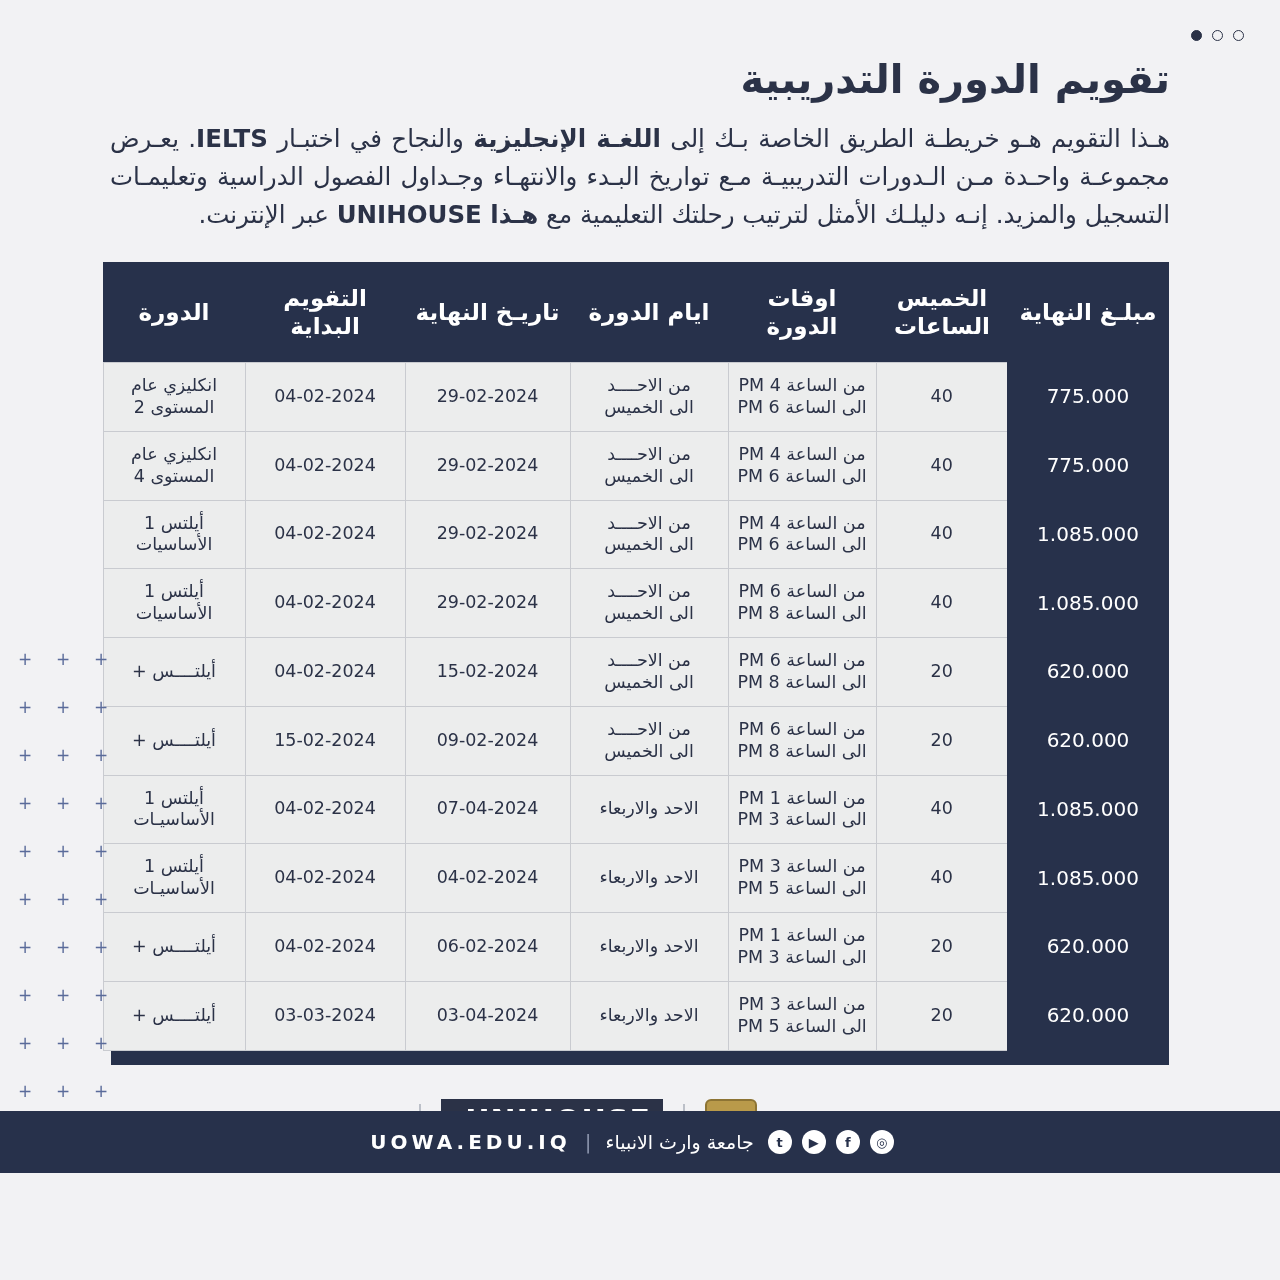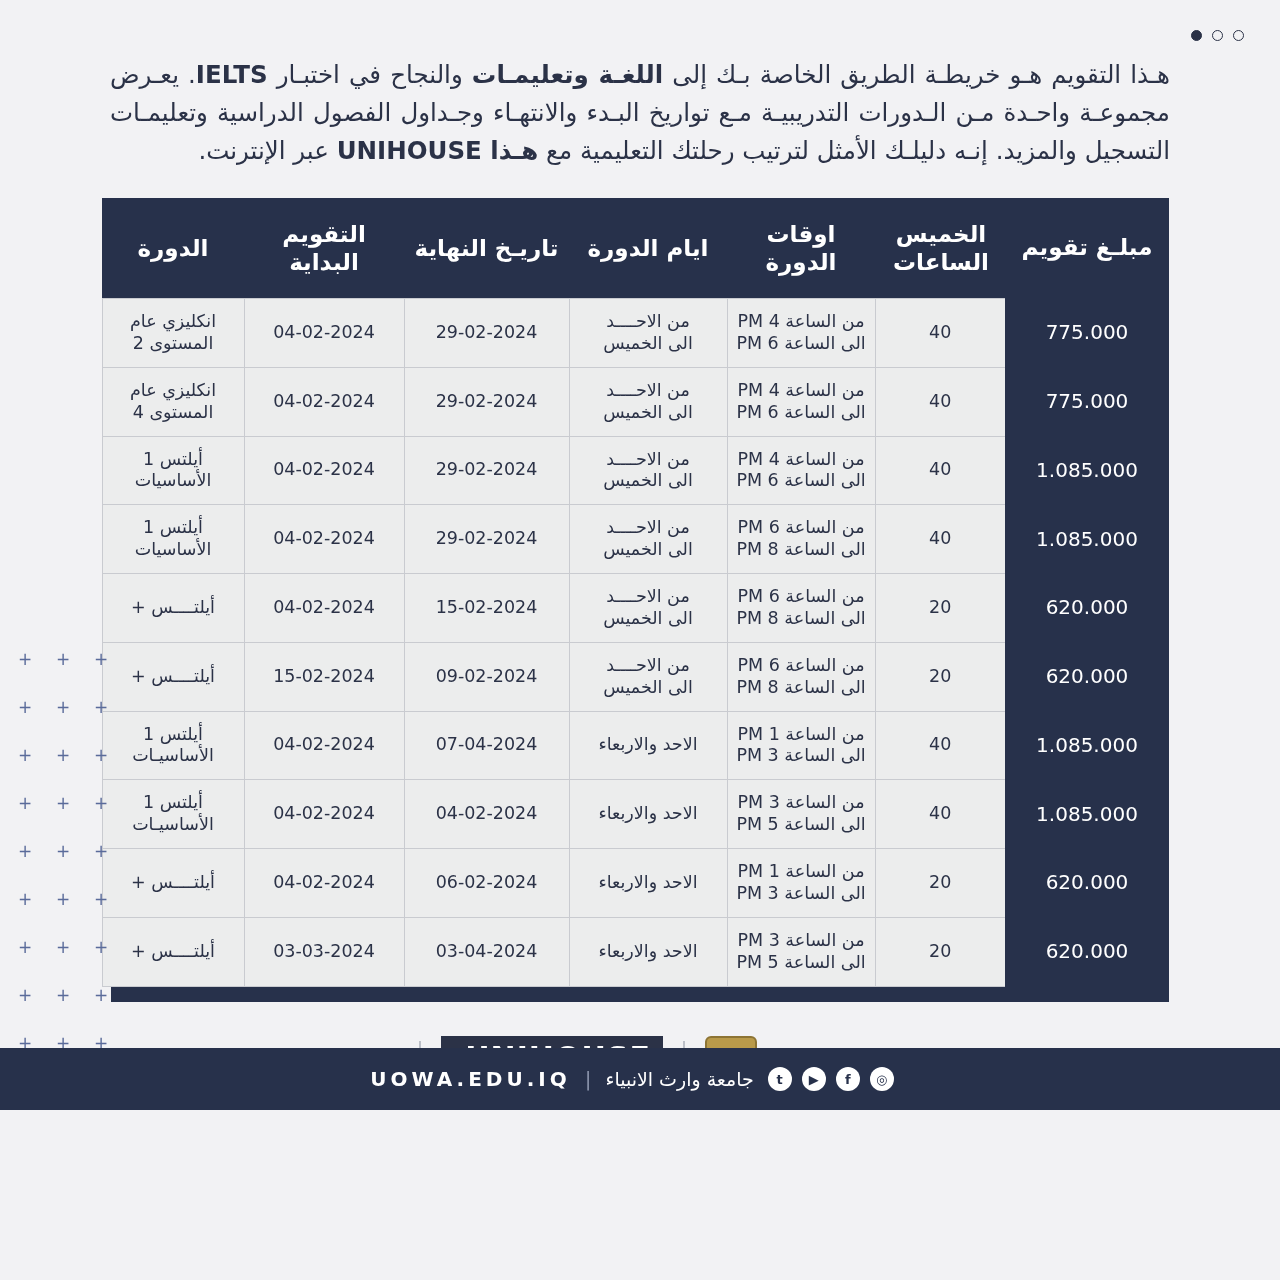--- a/index.html
+++ b/index.html
@@ -101,21 +101,21 @@
     border: 1px solid #c9cbd0;
     line-height: 1.25;
     height: 68px;
     vertical-align: middle;
   }
   tbody td.amount {
     background: #27314b;
     color: #ffffff;
     font-size: 20px;
     font-weight: normal;
-    border: 4px solid #e5e5e5;
+    border: 2px solid #e5e5e5;
     border-bottom: 1px solid #3a4караул;
   }
   tbody td.amount { border-color: #27314b; }
   tbody tr td:first-child { }
   col.c-amount { width: 160px; }
   col.c-hours  { width: 132px; }
   col.c-times  { width: 148px; }
   col.c-days   { width: 158px; }
   col.c-end    { width: 165px; }
   col.c-start  { width: 160px; }
@@ -225,37 +225,38 @@
       <span>+</span>
       <span>+</span>
       <span>+</span>
       <span>+</span>
       <span>+</span>
       <span>+</span>
       <span>+</span>
     </div>
 
   <div class="header-block">
-    <p class="intro" id="intro"><span>هـذا التقويم هـو خريطـة الطريق الخاصة بـك إلى </span><b>اللغـة وتعليمـات</b><span> والنجاح في اختبـار </span><b>IELTS</b><span>. يعـرض مجموعـة واحـدة مـن الـدورات التدريبيـة مـع تواريخ البـدء والانتهـاء وجـداول الفصول الدراسية وتعليمـات التسجيل والمزيد. إنـه دليلـك الأمثل لترتيب رحلتك التعليمية مع </span><b>هـذا UNIHOUSE</b><span> عبر الإنترنت.</span></p>
+    <h1 class="title">تقويم الدورة التدريبية</h1>
+    <p class="intro" id="intro"><span>هـذا التقويم هـو خريطـة الطريق الخاصة بـك إلى </span><b>اللغـة الإنجليزية</b><span> والنجاح في اختبـار </span><b>IELTS</b><span>. يعـرض مجموعـة واحـدة مـن الـدورات التدريبيـة مـع تواريخ البـدء والانتهـاء وجـداول الفصول الدراسية وتعليمـات التسجيل والمزيد. إنـه دليلـك الأمثل لترتيب رحلتك التعليمية مع </span><b>هـذا UNIHOUSE</b><span> عبر الإنترنت.</span></p>
   </div>
 
   <div class="table-wrap">
     <table>
       <colgroup>
         <col class="c-amount">
           <col class="c-hours">
           <col class="c-times">
         <col class="c-days">
           <col class="c-end">
           <col class="c-start">
           <col class="c-course">
       </colgroup>
       <thead>
         <tr>
-          <th>مبلـغ تقويم</th>
+          <th>مبلـغ النهاية</th>
           <th>الخميس الساعات</th>
           <th>اوقات الدورة</th>
           <th>ايام الدورة</th>
           <th>تاريـخ النهاية</th>
           <th>التقويم البداية</th>
           <th>الدورة</th>
         </tr>
       </thead>
       <tbody id="tbody">
           <tr>

